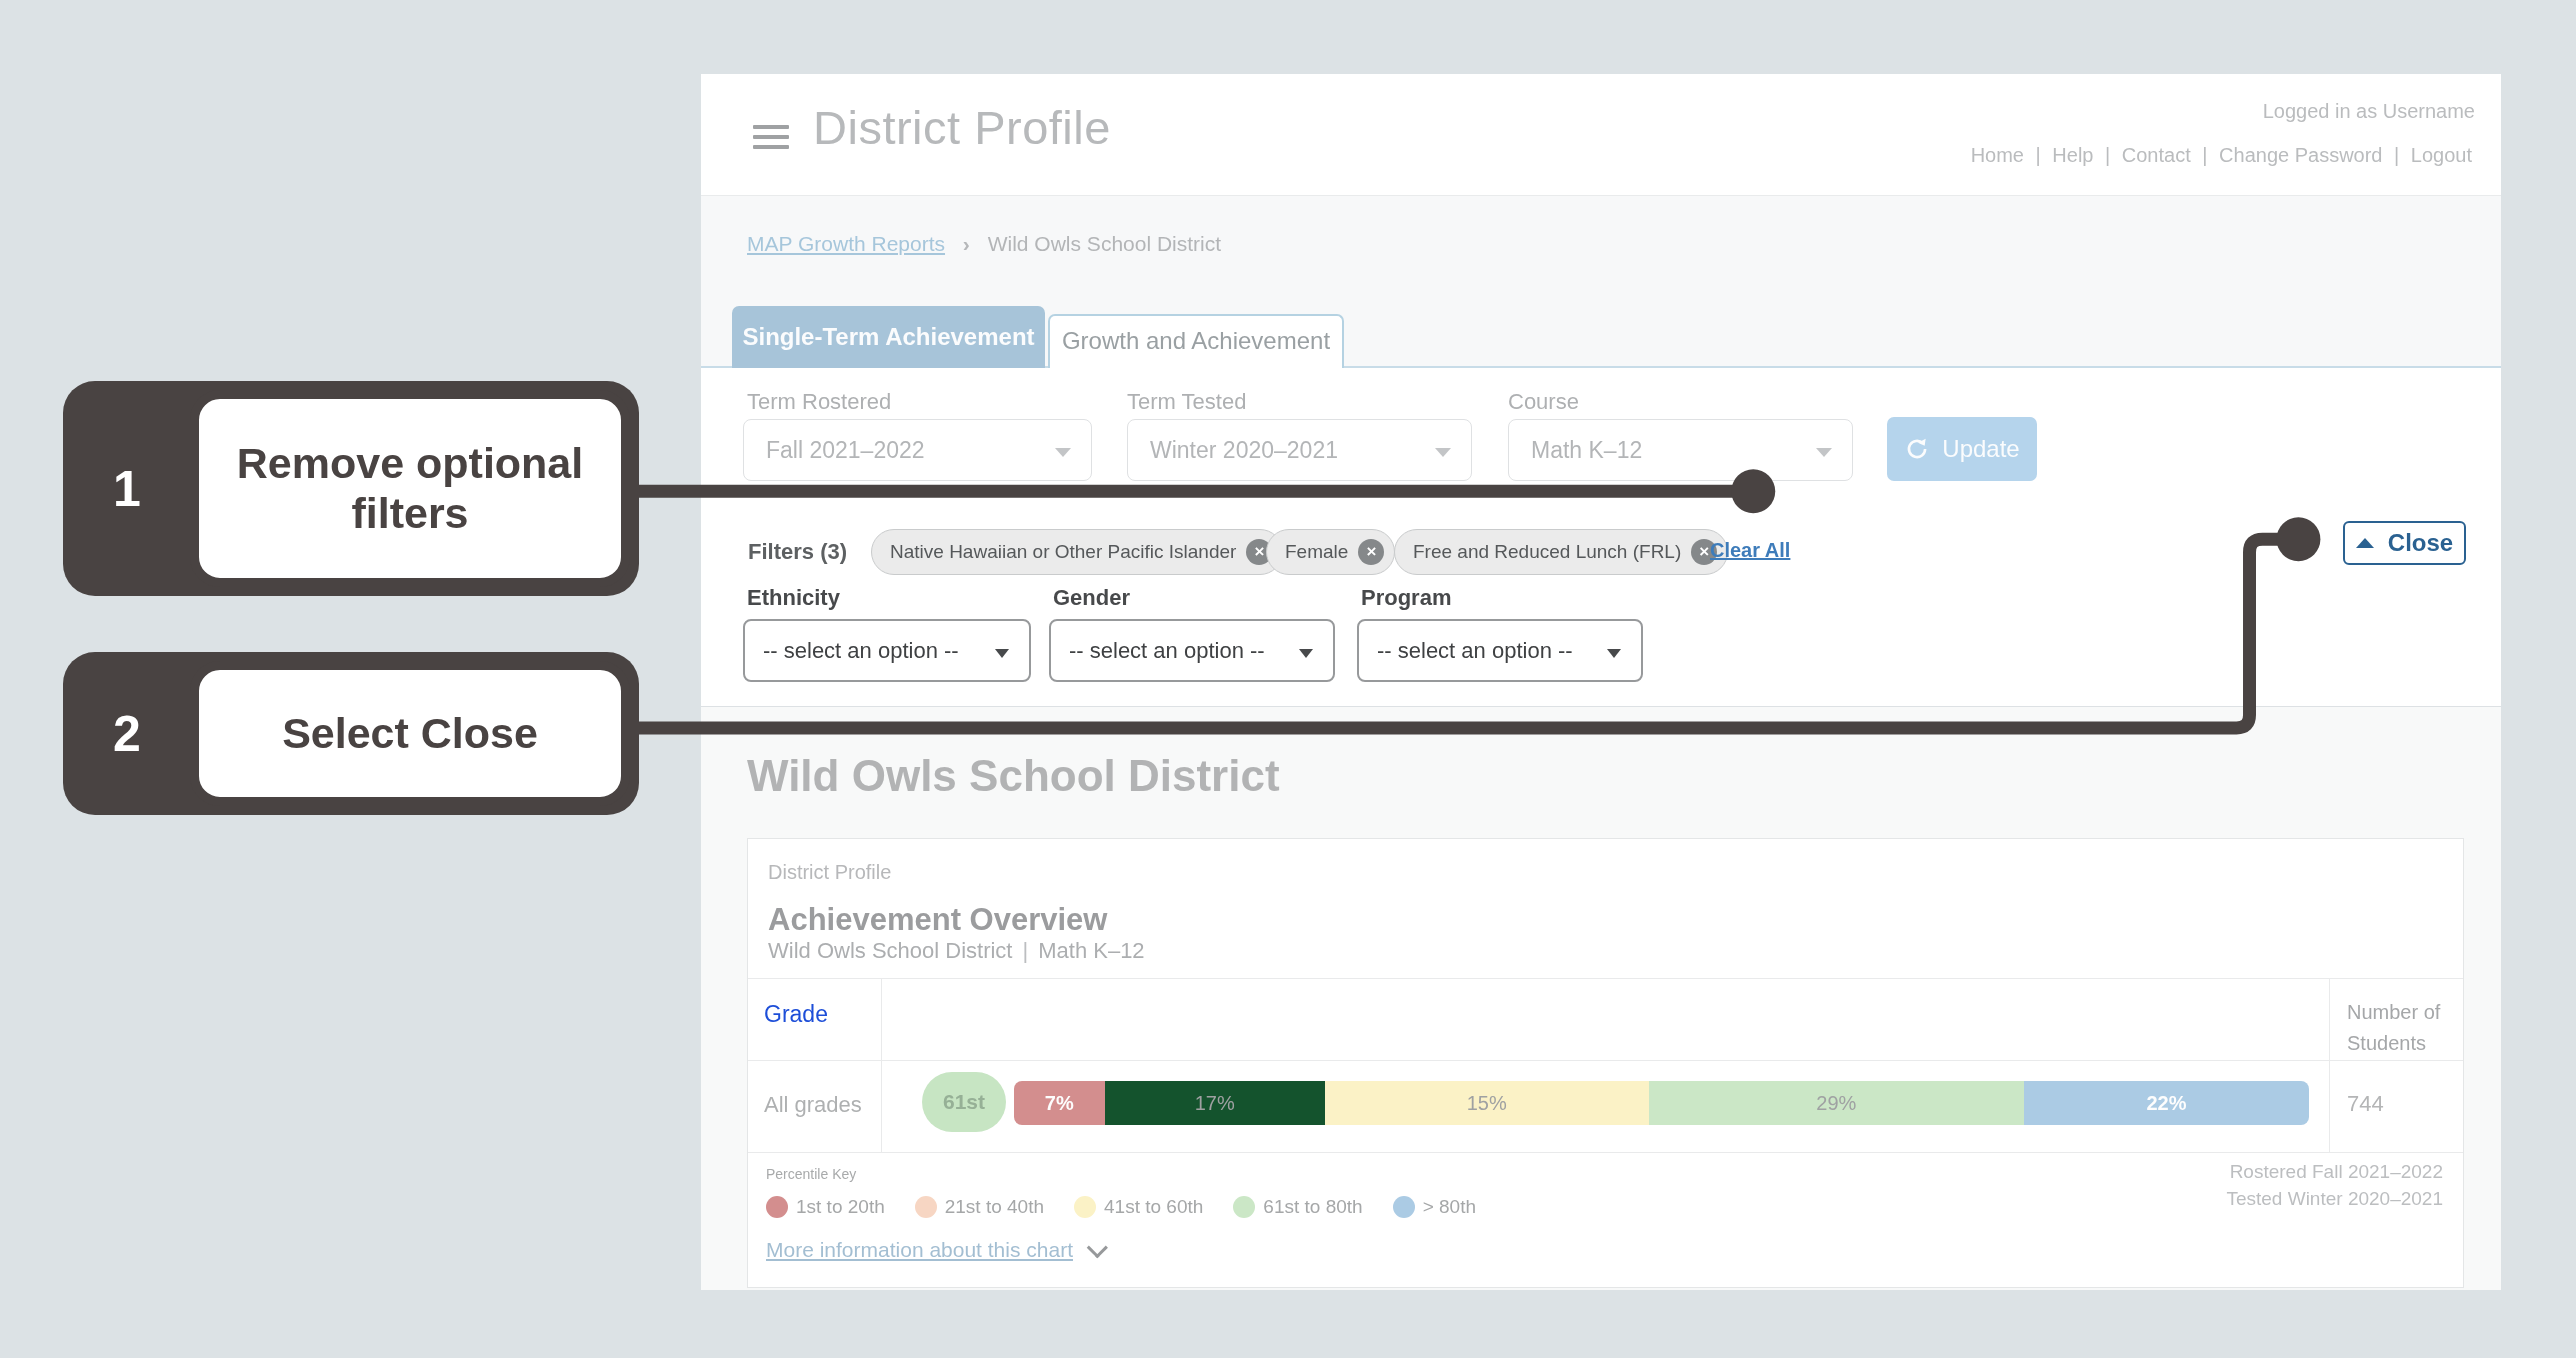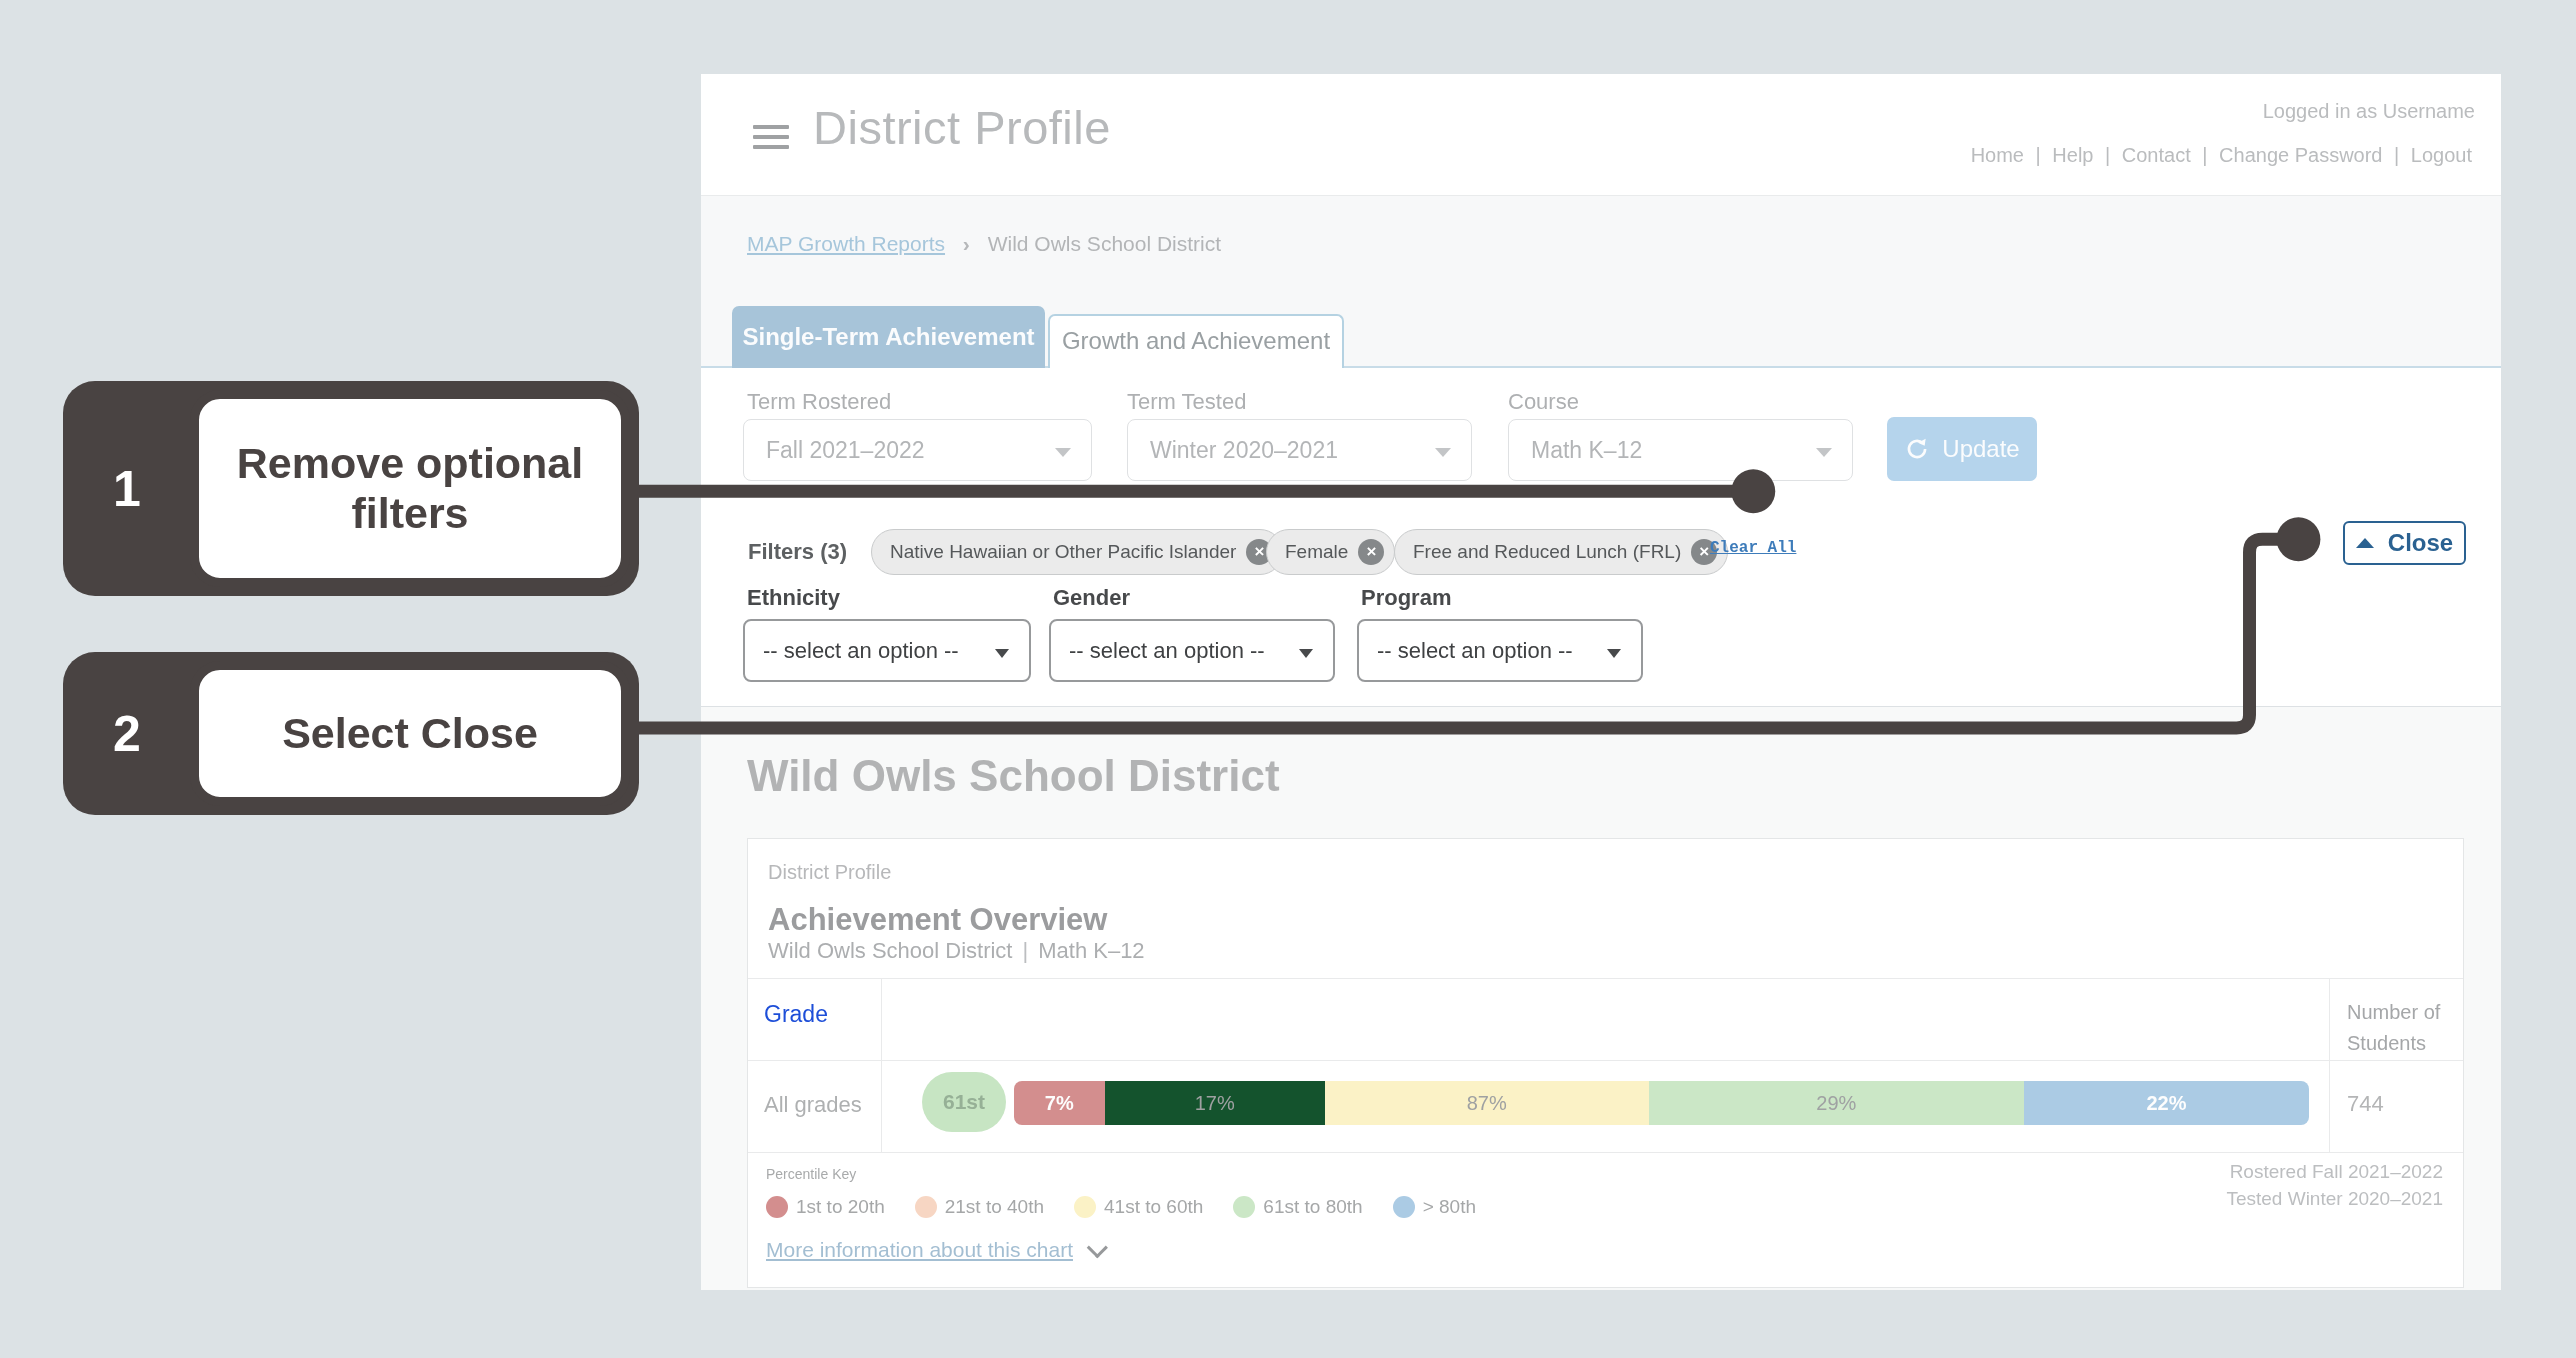--- a/index.html
+++ b/index.html
@@ -41,21 +41,21 @@
     font-size:23px;color:#b3b5b7;line-height:60px;padding-left:22px;cursor:pointer;}
   .caret{position:absolute;right:20px;top:28px;width:0;height:0;border-left:8px solid transparent;border-right:8px solid transparent;border-top:9px solid #c3c5c7;}
   .btn-update{box-sizing:border-box;background:#b5d4ec;border-radius:7px;color:#fbfcfd;font-size:24px;
     display:flex;align-items:center;justify-content:center;gap:12px;cursor:pointer;}
 
   .filters-label{font-size:22px;color:#5d6062;font-weight:600;}
   .chip{height:46px;box-sizing:border-box;background:#ebebeb;border:1px solid #c9cbcc;border-radius:23px;
     display:flex;align-items:center;gap:10px;padding:0 10px 0 18px;font-size:19px;color:#55585a;white-space:nowrap;}
   .chip-x{width:26px;height:26px;border-radius:50%;background:#85888a;color:#fff;font-size:17px;line-height:26px;
     text-align:center;cursor:pointer;flex:0 0 auto;font-weight:700;}
-  .clear-all{font-size:16px;color:#3e7cba;text-decoration:underline;font-weight:600;cursor:pointer;font-family:Liberation Mono, monospace;}
+  .clear-all{font-size:20px;color:#3e7cba;text-decoration:underline;font-weight:600;cursor:pointer;}
 
   .field-label-dark{font-size:22px;color:#47494b;font-weight:700;}
   .select-dark{height:63px;box-sizing:border-box;border:2px solid #97999b;border-radius:8px;background:#fff;
     font-size:22px;color:#3f4143;line-height:59px;padding-left:18px;cursor:pointer;}
   .select-dark .caret{border-top-color:#47494b;border-left-width:7px;border-right-width:7px;}
 
   .btn-close{box-sizing:border-box;background:#fff;border:2px solid #2a6191;border-radius:6px;color:#2a6191;
     font-size:24px;font-weight:700;display:flex;align-items:center;justify-content:center;gap:14px;cursor:pointer;}
   .tri-up{width:0;height:0;border-left:9px solid transparent;border-right:9px solid transparent;border-bottom:10px solid #2a6191;}
 
@@ -245,21 +245,21 @@
         <div class="abs row-grade">All grades</div>
         <div class="abs median-badge">61st</div>
         <div class="abs dist-bar">
           <div class="seg" style="width: 7%; background: rgb(211, 142, 142);">
               <span>7%</span>
             </div>
           <div class="seg" style="width: 17%; background: #14532d;">
               <span>17%</span>
             </div>
           <div class="seg" style="width: 25%; background: rgb(251, 242, 198);">
-              <span>87%</span>
+              <span>15%</span>
             </div>
           <div class="seg" style="width: 29%; background: rgb(203, 231, 198);">
               <span>29%</span>
             </div>
           <div class="seg" style="width: 22%; background: rgb(171, 203, 228);">
               <span>22%</span>
             </div>
         </div>
         <div class="abs row-count">744</div>
 

